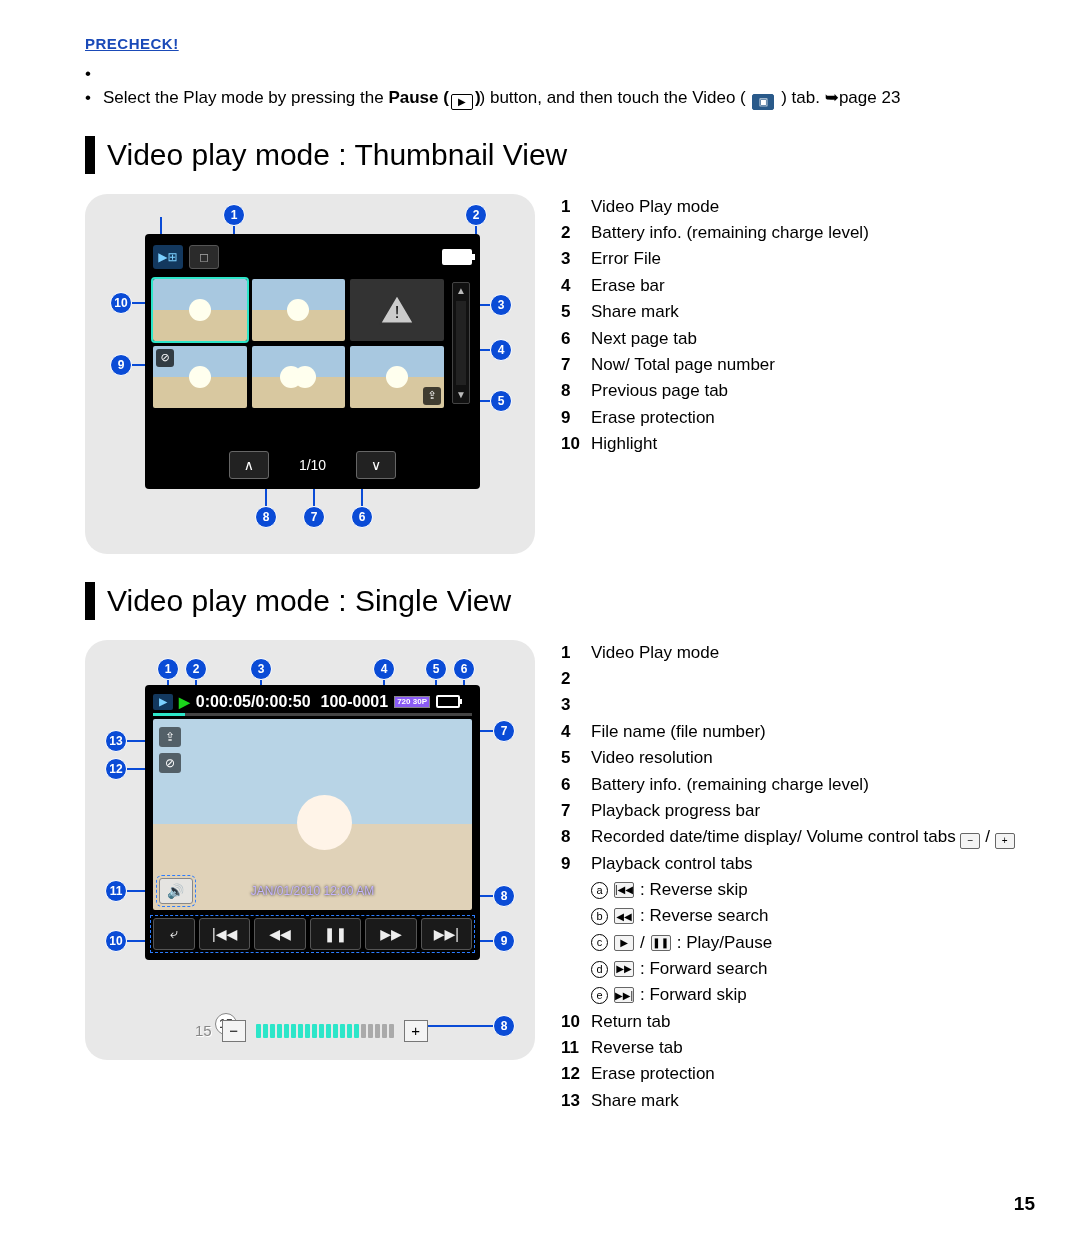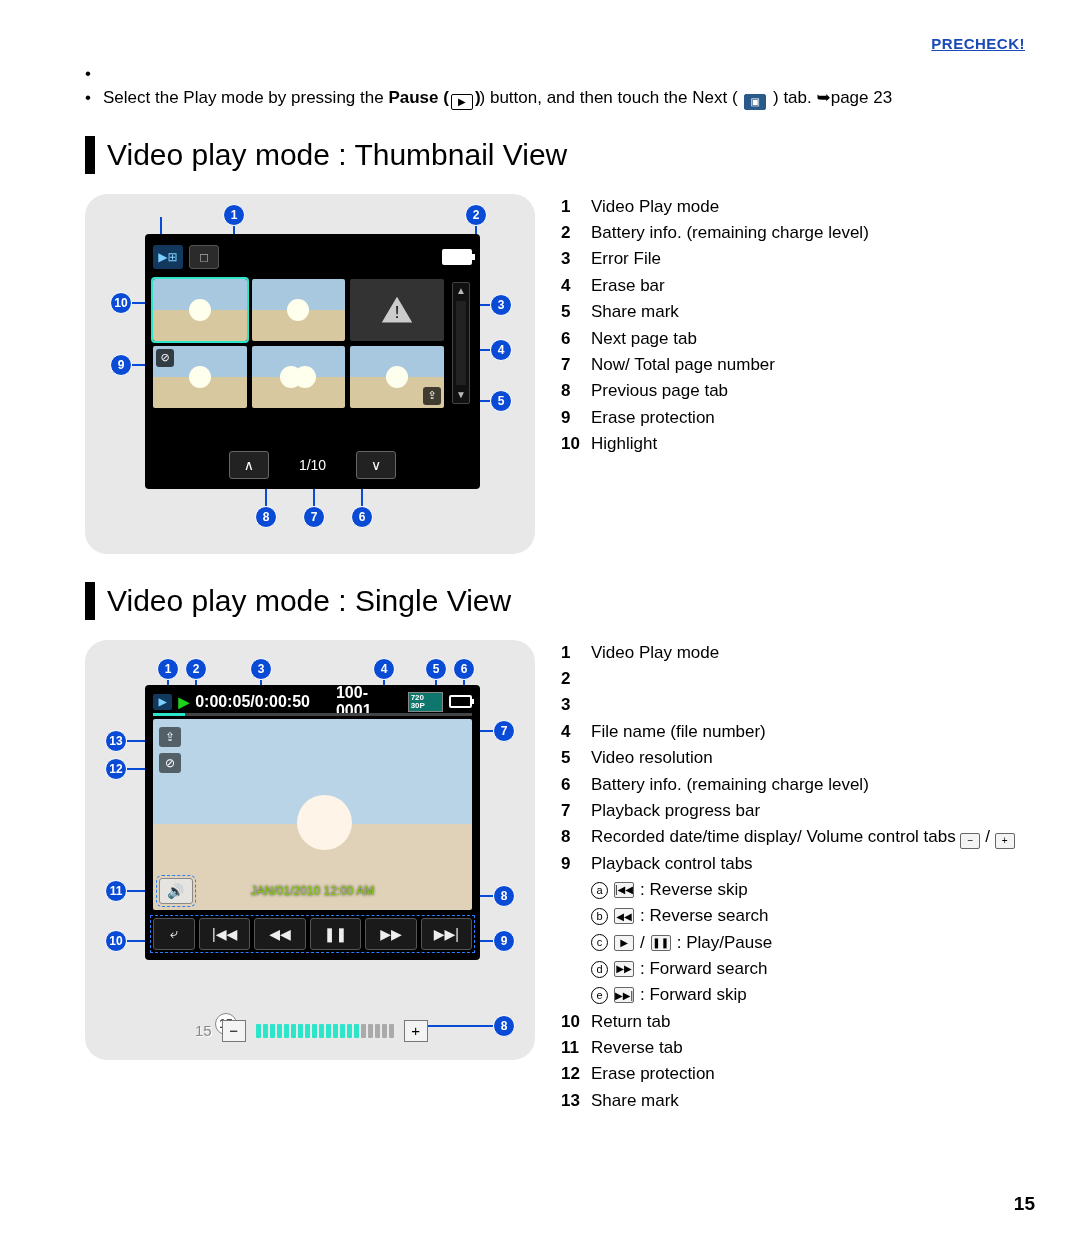--- a/index.html
+++ b/index.html
@@ -12,21 +12,20 @@
     padding: 35px 55px 20px 85px;
     position: relative;
   }
   .precheck {
     color: #1a4ab8;
     font-size: 15px;
     font-weight: bold;
     letter-spacing: 0.5px;
     text-decoration: underline;
     margin-bottom: 10px;
-    text-align: right;
   }
   .bullets { font-size: 17px; line-height: 1.4; margin-bottom: 26px; }
   .bullets .row { display: flex; }
   .bullets .dot { width: 18px; }
   .mode-btn-icon, .video-tab-icon {
     display: inline-flex; align-items: center; justify-content: center;
     width: 22px; height: 16px; border: 1.5px solid #000; border-radius: 2px;
     font-size: 10px; vertical-align: -2px; margin: 0 2px;
   }
   .video-tab-icon { background:#2a5a8a; color:#fff; border-color:#2a5a8a; }
@@ -88,32 +87,32 @@
   .scrollbar { position:absolute; right:10px; top:48px; width:18px; height:122px; background:#111; border:1px solid #444; border-radius:2px; }
   .scrollbar .arr { color:#bbb; text-align:center; font-size:10px; line-height:16px; }
   .scrollbar .track { position:absolute; top:18px; bottom:18px; left:3px; right:3px; background:#222; }
   .thumb-ctrl { position:absolute; bottom:10px; left:0; right:0; display:flex; align-items:center; justify-content:center; gap:30px; color:#fff; font-size:14px; }
   .thumb-ctrl .btn { width:40px; height:28px; background:#222; border:1px solid #666; border-radius:3px; display:flex; align-items:center; justify-content:center; color:#fff; }
   
   .sv-top { position:absolute; top:6px; left:8px; right:8px; height:22px; display:flex; align-items:center; color:#fff; font-weight:bold; font-size:16px; gap:6px; }
   .sv-top .sicon { width:20px; height:16px; border-radius:2px; display:flex; align-items:center; justify-content:center; font-size:10px; }
   .sv-top .play-mode { background:#13385e; color:#7cd0ff; }
   .sv-top .playstat { color:#1bd41b; font-size:14px; }
-  .sv-top .res { background:#0f766e; border:1px solid #888; font-size:8px; padding:1px 2px; line-height:1; }
+  .sv-top .res { background:#8b5cf6; border:1px solid #888; font-size:8px; padding:1px 2px; line-height:1; }
   .sv-top .batt { width:24px; height:13px; border:2px solid #fff; border-radius:2px; position:relative; }
   .sv-top .batt::after { content:""; position:absolute; right:-4px; top:2px; width:2px; height:5px; background:#fff; }
   .sv-progress { position:absolute; top:28px; left:8px; right:8px; height:3px; background:#444; }
   .sv-progress > span { display:block; height:100%; width:10%; background:#2de6c9; }
   .sv-body { position:absolute; top:34px; left:8px; right:8px; bottom:50px; background:linear-gradient(#b8d4e6 55%, #e0d2b8 55%); border-radius:2px; overflow:hidden; }
   .sv-body .kid { position:absolute; left:45%; top:40%; width:55px; height:55px; background:#fff4e8; border-radius:50%; }
   .sv-side { position:absolute; left:14px; top:42px; display:flex; flex-direction:column; gap:6px; }
   .sv-side .sbadge { width:22px; height:20px; background:rgba(0,0,0,0.55); border-radius:3px; color:#fff; display:flex; align-items:center; justify-content:center; font-size:12px; }
   .sv-volrow { position:absolute; left:14px; bottom:56px; right:14px; display:flex; align-items:center; justify-content:space-between; }
   .sv-volrow .vol { width:34px; height:26px; background:rgba(230,230,230,0.9); border:1px solid #888; border-radius:3px; display:flex; align-items:center; justify-content:center; font-size:14px; }
-  .sv-volrow .dt { color:#84cc16; font-size:12px; text-shadow:0 0 3px #000; }
+  .sv-volrow .dt { color:#c4b5fd; font-size:12px; text-shadow:0 0 3px #000; }
   .sv-dashed { outline:1.5px dashed #2b7cff; outline-offset:2px; }
   .sv-controls { position:absolute; bottom:10px; left:8px; right:8px; display:flex; gap:4px; }
   .sv-controls .cb { flex:1; height:32px; background:#1a1a1a; border:1px solid #555; border-radius:3px; color:#eee; display:flex; align-items:center; justify-content:center; font-size:14px; }
   .sv-controls .cb.ret { flex:0 0 42px; }
   .volbar-row { position:absolute; bottom:18px; left:110px; display:flex; align-items:center; gap:10px; }
   .volbar-row .num { color:#888; font-size:15px; text-shadow:1px 1px 0 #fff; }
   .volbar-row .vb { width:24px; height:22px; border:1.5px solid #777; background:#f4f4f4; display:flex; align-items:center; justify-content:center; font-size:15px; }
   .volmeter { display:flex; gap:2px; }
   .volmeter span { width:5px; height:14px; background:#2de6c9; border-radius:1px; }
   .volmeter span.off { background:#aaa; }
@@ -134,21 +133,21 @@
 
 <div class="precheck">PRECHECK!</div>
 
 <div class="bullets">
   <div class="row">
       <span class="dot">•</span>
     </div>
   <div class="row">
       <span class="dot">•</span>
     <span>
-      <span>Select the Play mode by pressing the </span><b>Pause (</b><span class="mode-btn-icon">▶</span><b>)</b><span style="margin-left:-1px">) button, and then touch the Next ( </span><span class="video-tab-icon">▣</span><span> ) tab. ➥page 23</span>
+      <span>Select the Play mode by pressing the </span><b>Pause (</b><span class="mode-btn-icon">▶</span><b>)</b><span style="margin-left:-1px">) button, and then touch the Video ( </span><span class="video-tab-icon">▣</span><span> ) tab. ➥page 23</span>
     </span>
   </div>
 </div>
 
 <div class="section-title">Video play mode : Thumbnail View</div>
 <div class="section">
   <div class="diagram-box thumb">
 
     <div class="line" style="left:75px; top:23px; width:2px; height:32px;"></div>
     <div class="co" style="left:138px; top:10px;">1</div>
@@ -313,21 +312,21 @@
     <div class="co" style="left:408px; top:375px;">8</div>
     <div class="line" style="left:332px; top:385px; width:76px; height:2px;"></div>
 
     <div class="co hollow" style="left:130px; top:373px;">15</div>
 
     <div class="screen single">
       <div class="sv-top">
         <div class="sicon play-mode">▶</div>
         <div class="playstat">▶</div>
         <span>0:00:05/0:00:50</span>
-        <span style="margin-left:20px">100-0001</span>
+        <span style="margin-left:4px">100-0001</span>
         <span class="res">720 30P</span>
         <div class="batt"></div>
       </div>
       <div class="sv-progress">
           <span></span>
         </div>
       <div class="sv-body">
           <div class="kid"></div>
         </div>
       <div class="sv-side">

